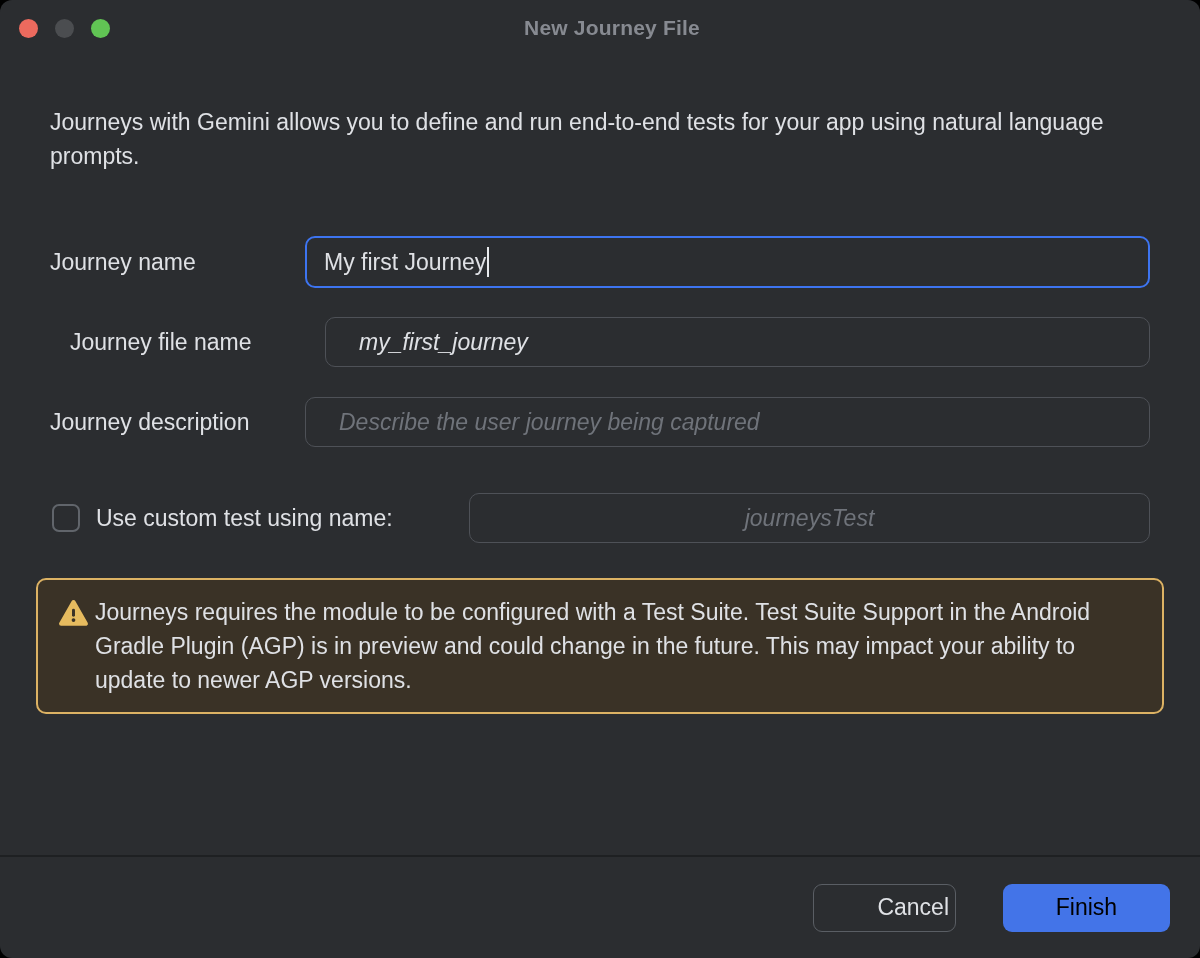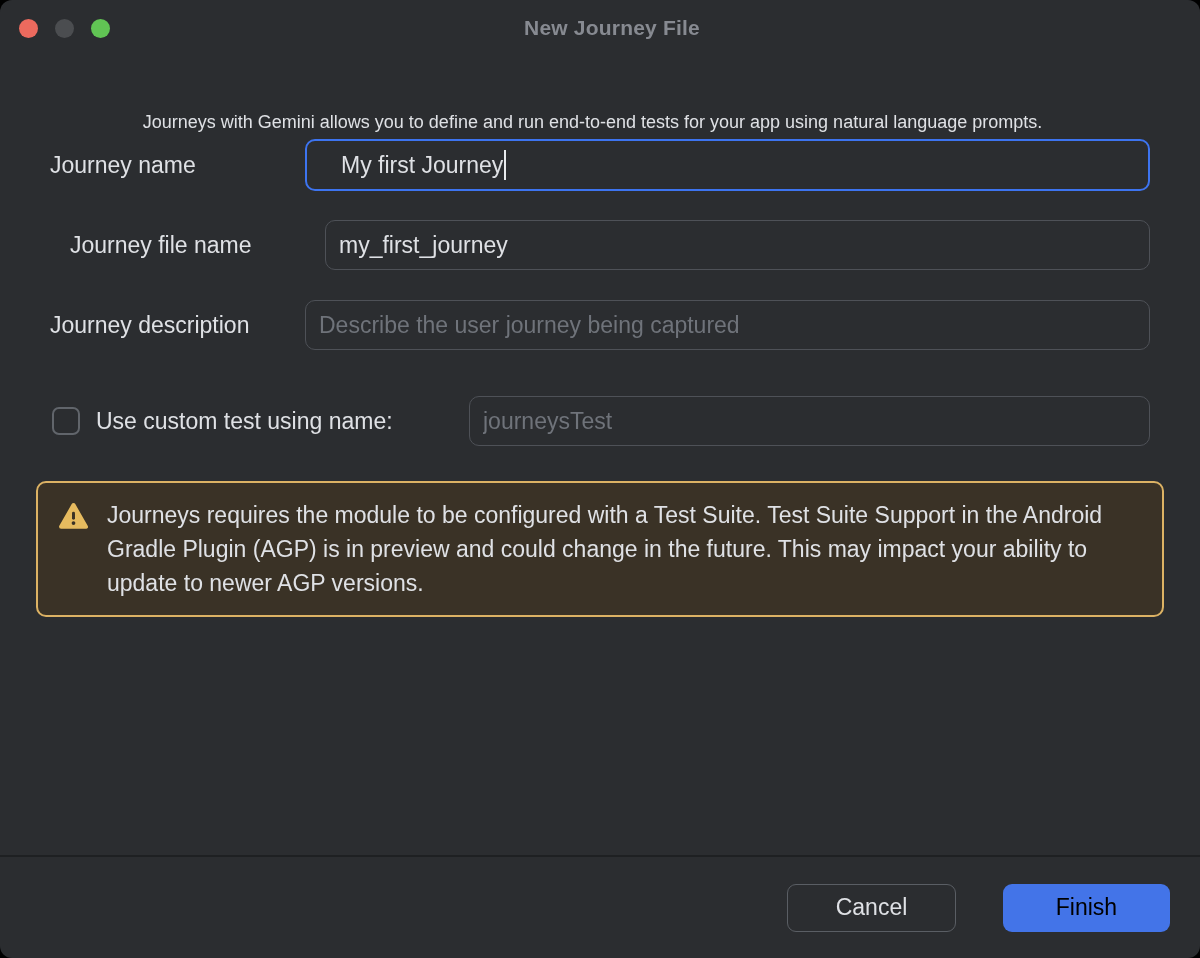--- a/index.html
+++ b/index.html
@@ -41,54 +41,54 @@
   .tl.red{background:var(--tl-red);}
   .tl.gray{background:var(--tl-gray);}
   .tl.green{background:var(--tl-green);}
   .title{
     font-size:21px;font-weight:700;color:var(--title);letter-spacing:.2px;
   }
   
   .content{padding:0 50px;}
   .description{
     margin:49px 0 0;
-    font-size:18px;line-height:34px;color:var(--text);
+    font-size:23px;line-height:34px;color:var(--text);
     max-width:1085px;
-    text-align:center;
   }
   .form-row{display:flex;align-items:center;}
   .form-row .label{
     width:255px;flex:0 0 255px;
     font-size:23px;color:var(--text);
   }
-  .row-1{}
+  .row-1{margin-top:63px;}
   .row-2{margin-top:29px;margin-left:20px;}
   .row-3{margin-top:30px;}
   .field{
     flex:1;
     height:50px;
     box-sizing:border-box;
     background:transparent;
     border:1.5px solid var(--input-border);
     border-radius:10px;
     color:var(--text);
     font-size:23px;
     font-family:"Liberation Sans", sans-serif;
-    padding:0 13px;
+    padding:0 33px;
     outline:none;
+    font-style:italic;
   }
   .field::placeholder{color:var(--muted);}
   .field-focused{
     flex:1;
     height:52px;
     box-sizing:border-box;
     border:2.5px solid var(--accent);
     border-radius:10px;
     display:flex;align-items:center;
-    padding:0 34px;
+    padding:0 17px;
     font-size:23px;color:var(--text);
     cursor:text;
   }
   .caret{
     display:inline-block;width:2px;height:30px;background:#e8eaed;margin-left:1px;
   }
   
   .checkbox-row{
     display:flex;align-items:center;
     margin-top:46px;height:50px;
@@ -104,30 +104,31 @@
   }
   .checkbox-label{
     margin-left:16px;
     font-size:23px;color:var(--text);
   }
   .suite-field{
     margin-left:auto;
     flex:0 0 auto;
     width:681px;
     height:50px;
+    text-align:center;
   }
   
   .warning{
     margin:35px -14px 0;
     box-sizing:border-box;
     border:2px solid var(--warn-border);
     border-radius:10px;
     background:var(--warn-bg);
     padding:15px 20px;
-    display:flex;gap:18px;
+    display:flex;gap:6px;
   }
   .warning-icon{flex:0 0 31px;margin-top:3px;}
   .warning-text{
     font-size:23px;line-height:34px;color:var(--text);
   }
   
   .divider{
     position:absolute;left:0;right:0;top:855px;height:2px;
     background:var(--divider);
   }
@@ -137,24 +138,25 @@
     gap:47px;padding-right:30px;
   }
   .btn{
     height:48px;
     border-radius:9px;
     font-size:23px;
     font-family:"Liberation Sans", sans-serif;
     cursor:pointer;
   }
   .btn-cancel{
-    width:169px;
+    width:143px;
     background:transparent;
     border:1.5px solid #5a5e64;
     color:var(--text);
+    text-align:right;
   }
   .btn-finish{
     width:167px;
     background:var(--finish-bg);
     border:none;
     color:#000000;
   }
 </style>
 </head>
 <body>

